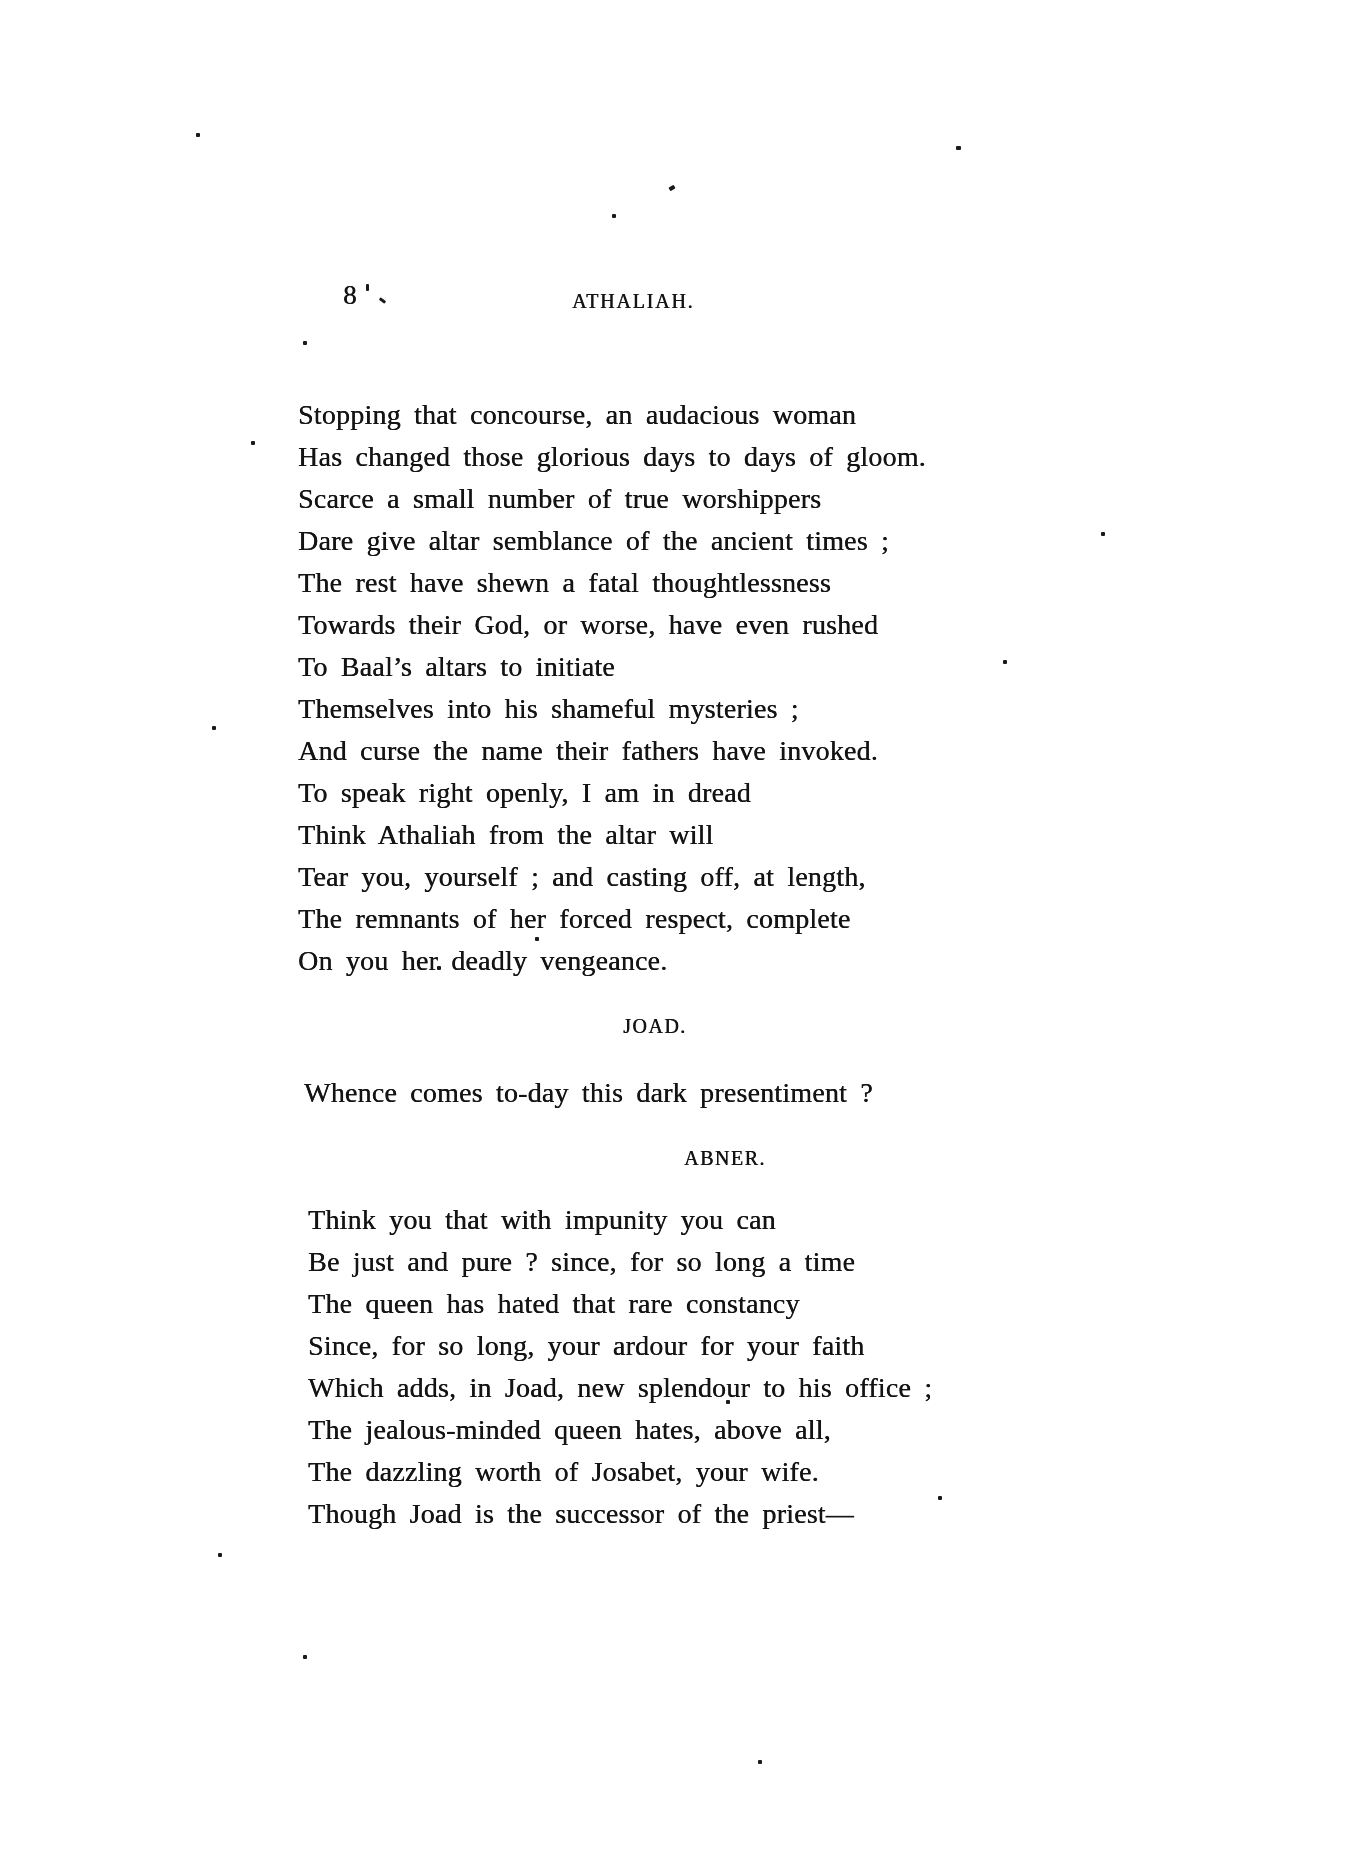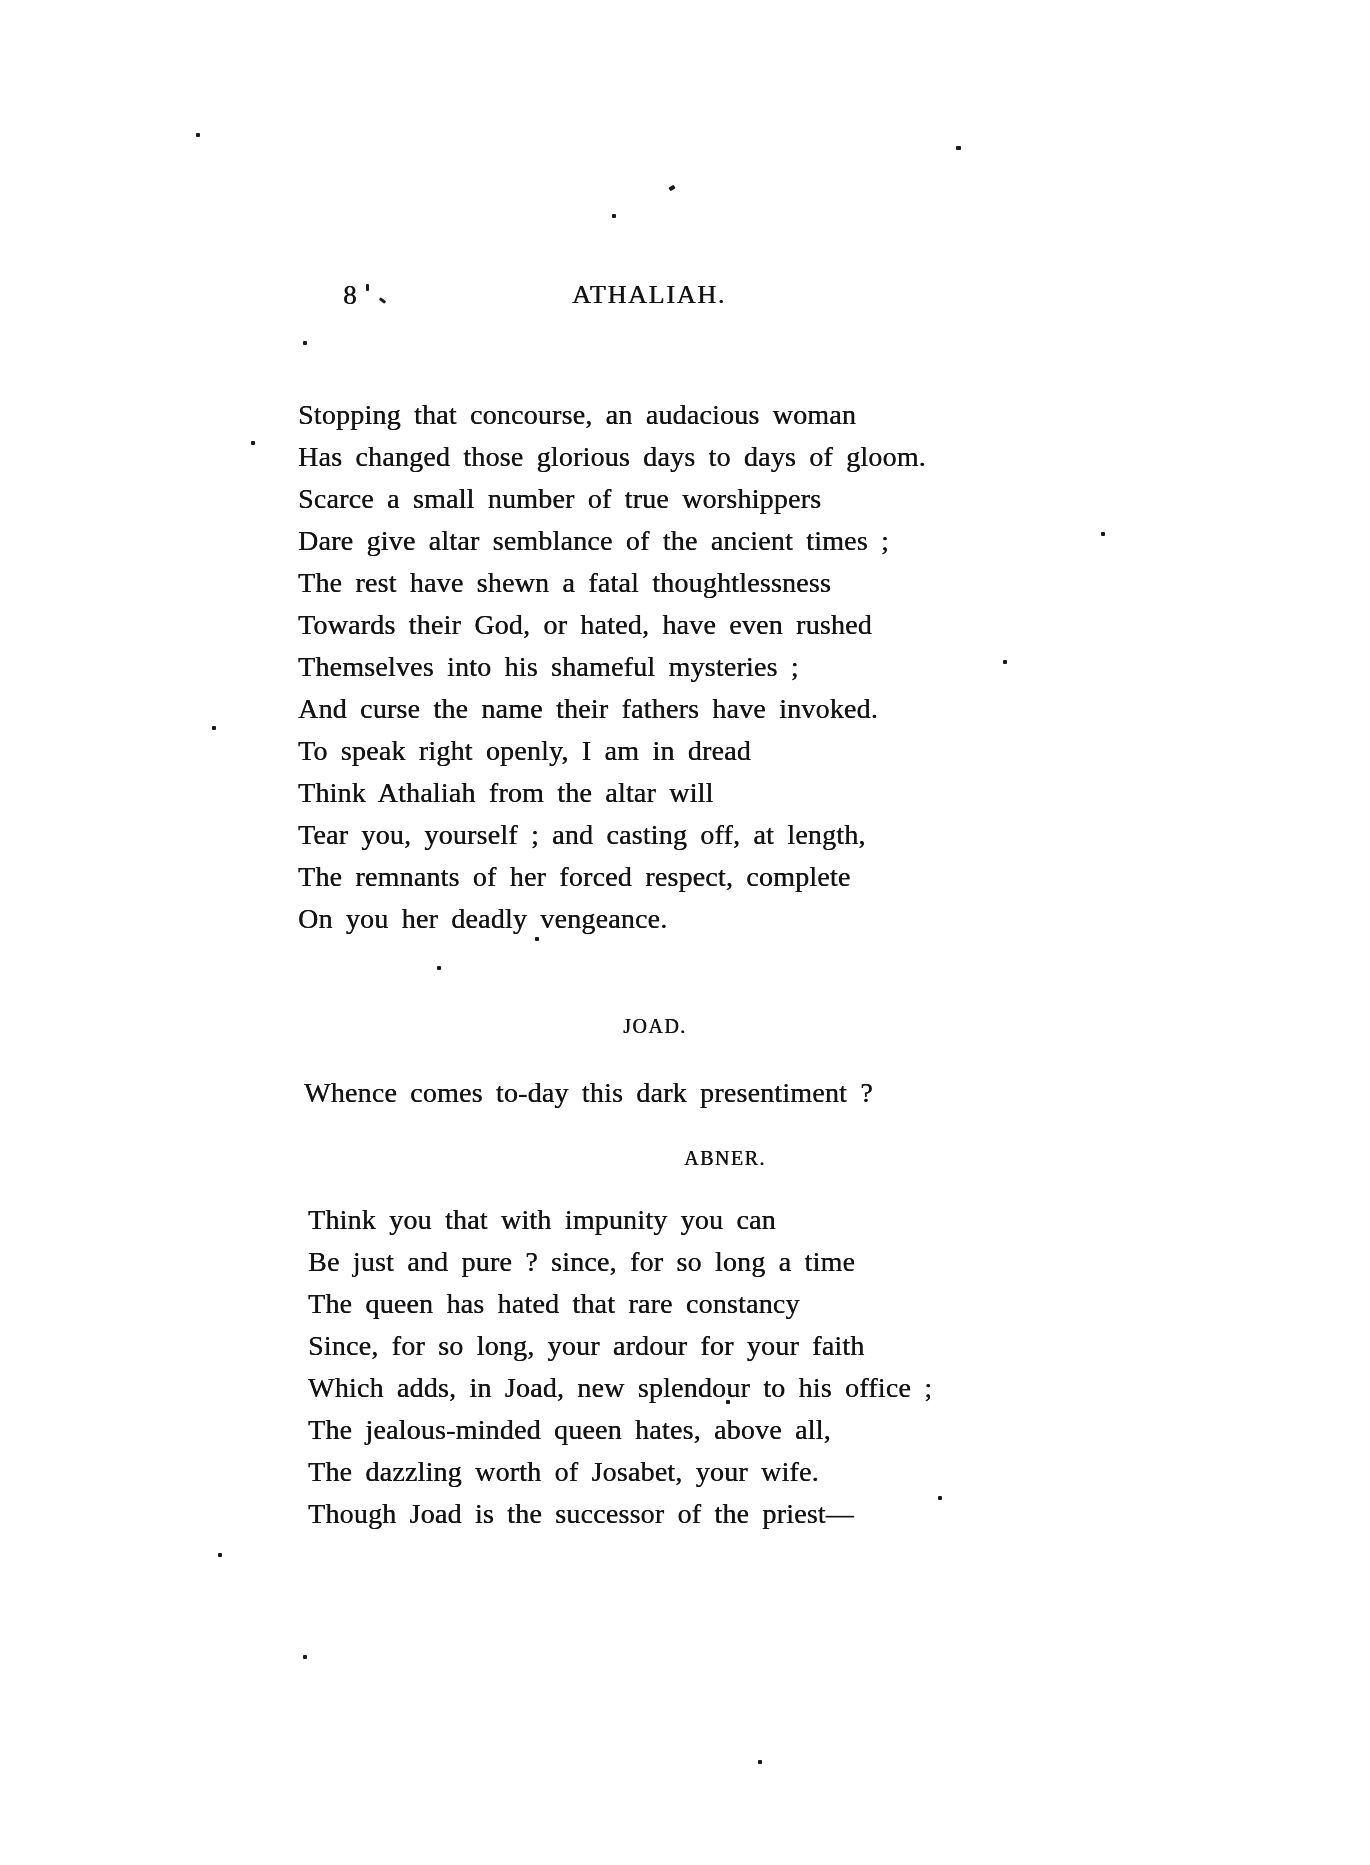--- a/index.html
+++ b/index.html
@@ -11,22 +11,22 @@
     font-family:"Liberation Serif", serif;
     color:#141414;
   }
   .running-head{position:absolute;top:280px;left:0;width:1370px;height:34px;}
   .page-number{
     position:absolute;left:343px;top:0;
     font-size:27px;line-height:30px;
     text-shadow:0.4px 0 0 currentColor;
   }
   .running-title{
-    position:absolute;left:572px;top:2px;
-    font-size:26px;line-height:26px;letter-spacing:1.8px;
+    position:absolute;left:572px;top:8px;
+    font-size:20px;line-height:26px;letter-spacing:1.8px;
     text-shadow:0.5px 0 0 currentColor;
   }
   .verse{
     position:absolute;
     font-size:28px;line-height:42px;
     word-spacing:6px;letter-spacing:0.2px;
     text-shadow:0.35px 0 0 currentColor;
     white-space:nowrap;
     margin-top:46px;
   }
@@ -54,21 +54,22 @@
     <div class="page-number">8</div>
     <div class="running-title">ATHALIAH.</div>
   </div>
 
   <div class="verse block-1">
     <div>Stopping that concourse, an audacious woman</div>
     <div>Has changed those glorious days to days of gloom.</div>
     <div>Scarce a small number of true worshippers</div>
     <div>Dare give altar semblance of the ancient times ;</div>
     <div>The rest have shewn a fatal thoughtlessness</div>
-    <div>Towards their God, or hated, have even rushed</div>
+    <div>Towards their God, or worse, have even rushed</div>
+    <div>To Baal’s altars to initiate</div>
     <div>Themselves into his shameful mysteries ;</div>
     <div>And curse the name their fathers have invoked.</div>
     <div>To speak right openly, I am in dread</div>
     <div>Think Athaliah from the altar will</div>
     <div>Tear you, yourself ; and casting off, at length,</div>
     <div>The remnants of her forced respect, complete</div>
     <div>On you her deadly vengeance.</div>
   </div>
 
   <div class="speaker speaker-joad">JOAD.</div>

